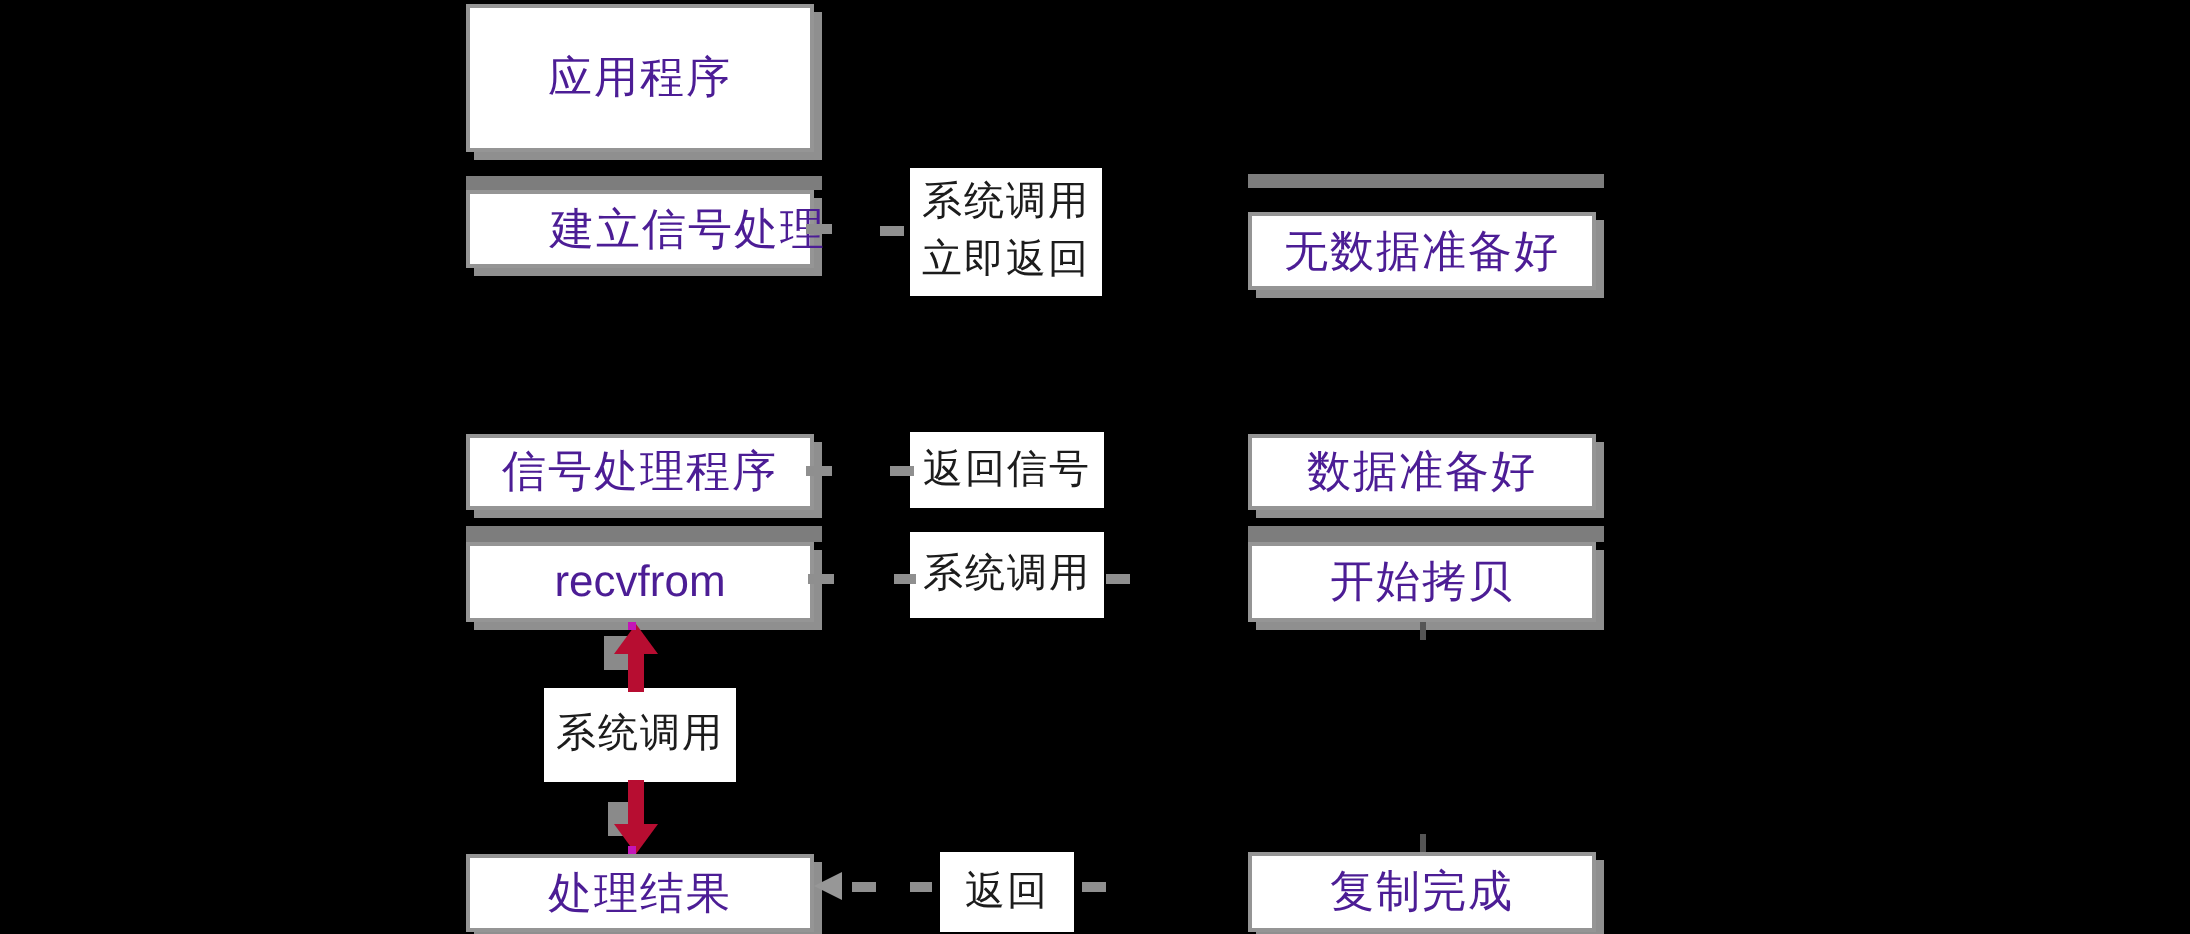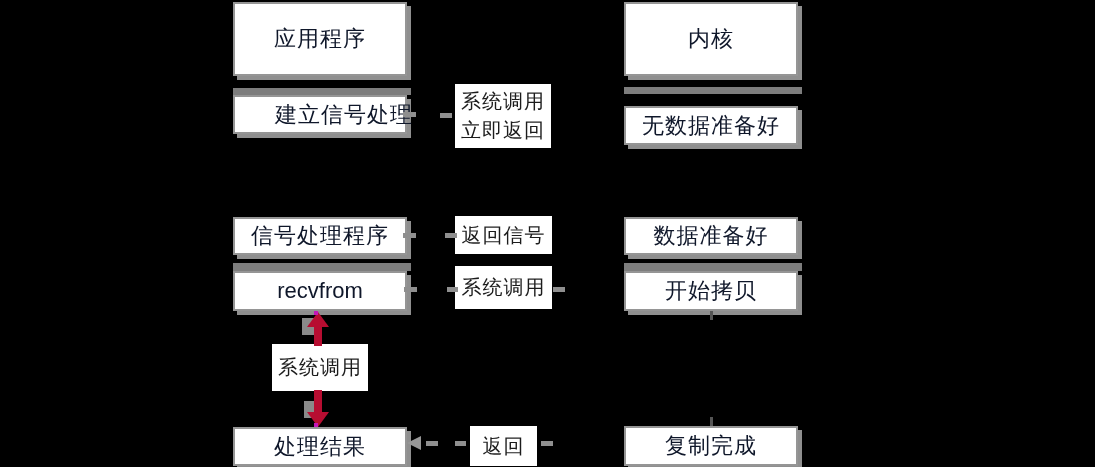--- a/index.html
+++ b/index.html
@@ -5,21 +5,21 @@
   html,body{margin:0;padding:0;background:#000;}
   #stage{
     position:relative;width:1095px;height:467px;background:#000;
     overflow:hidden;font-family:"Liberation Sans",sans-serif;
     -webkit-font-smoothing:antialiased;
   }
   .wbox{
     position:absolute;background:#fff;border:2px solid #959595;
     box-shadow:4px 4px 0 #8f8f8f;box-sizing:border-box;
     display:flex;align-items:center;justify-content:center;
-    color:#0f172a;font-size:22px;letter-spacing:1px;white-space:nowrap;
+    color:#4c1d95;font-size:22px;letter-spacing:1px;white-space:nowrap;
   }
   .strip{position:absolute;background:#7d7d7d;}
   .mlabel{
     position:absolute;background:#fff;box-sizing:border-box;
     display:flex;flex-direction:column;align-items:center;justify-content:center;
     color:#1c1c1c;font-size:20px;letter-spacing:1px;line-height:29px;white-space:nowrap;
   }
   .dash{position:absolute;height:5px;background:#8f8f8f;}
   .vtick{position:absolute;width:3px;background:#555;}
   .arrowhead-left{
@@ -51,21 +51,20 @@
   <div class="strip" style="left:233px;top:88px;width:178px;height:7px;"></div>
   <div class="wbox" style="left:233px;top:95px;width:174px;height:39px;padding-left:48px;">建立信号处理</div>
 
   <div class="wbox" style="left:233px;top:217px;width:174px;height:38px;">信号处理程序</div>
 
   <div class="strip" style="left:233px;top:263px;width:178px;height:8px;"></div>
   <div class="wbox" style="left:233px;top:271px;width:174px;height:40px;letter-spacing:0;">recvfrom</div>
 
   <div class="wbox" style="left:233px;top:427px;width:174px;height:39px;font-family:Liberation Serif, serif;">处理结果</div>
 
-  <div class="wbox" style="left:624px;top:2px;width:174px;height:74px;">内核</div>
 
   <div class="strip" style="left:624px;top:87px;width:178px;height:7px;"></div>
   <div class="wbox" style="left:624px;top:94px;width:174px;height:39px;margin-top:12px;">无数据准备好</div>
 
   <div class="wbox" style="left:624px;top:217px;width:174px;height:38px;font-family:Liberation Mono, monospace;">数据准备好</div>
 
   <div class="strip" style="left:624px;top:263px;width:178px;height:8px;"></div>
   <div class="wbox" style="left:624px;top:271px;width:174px;height:40px;">开始拷贝</div>
 
   <div class="wbox" style="left:624px;top:426px;width:174px;height:40px;">复制完成</div>

